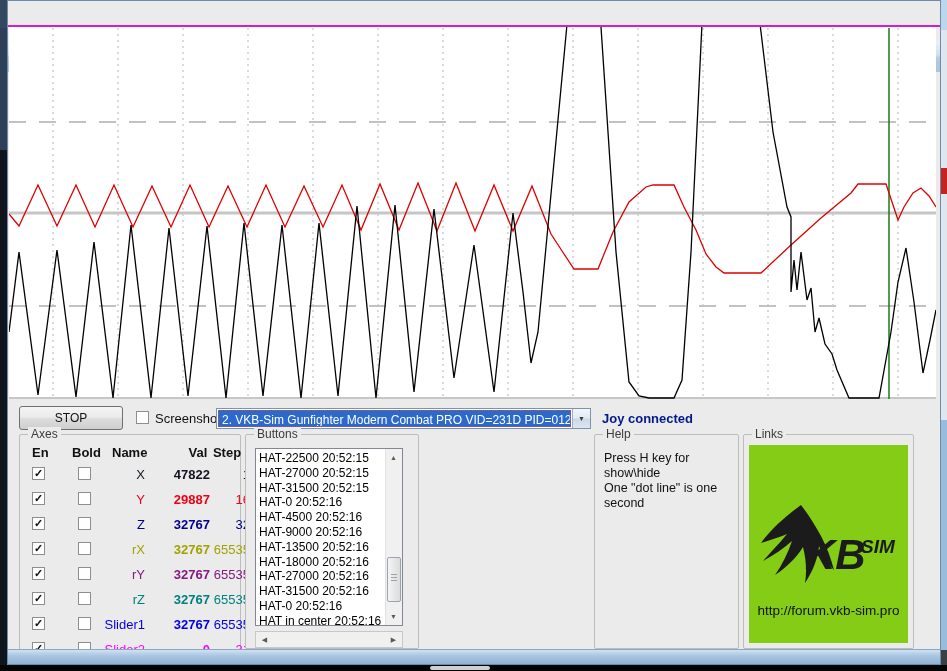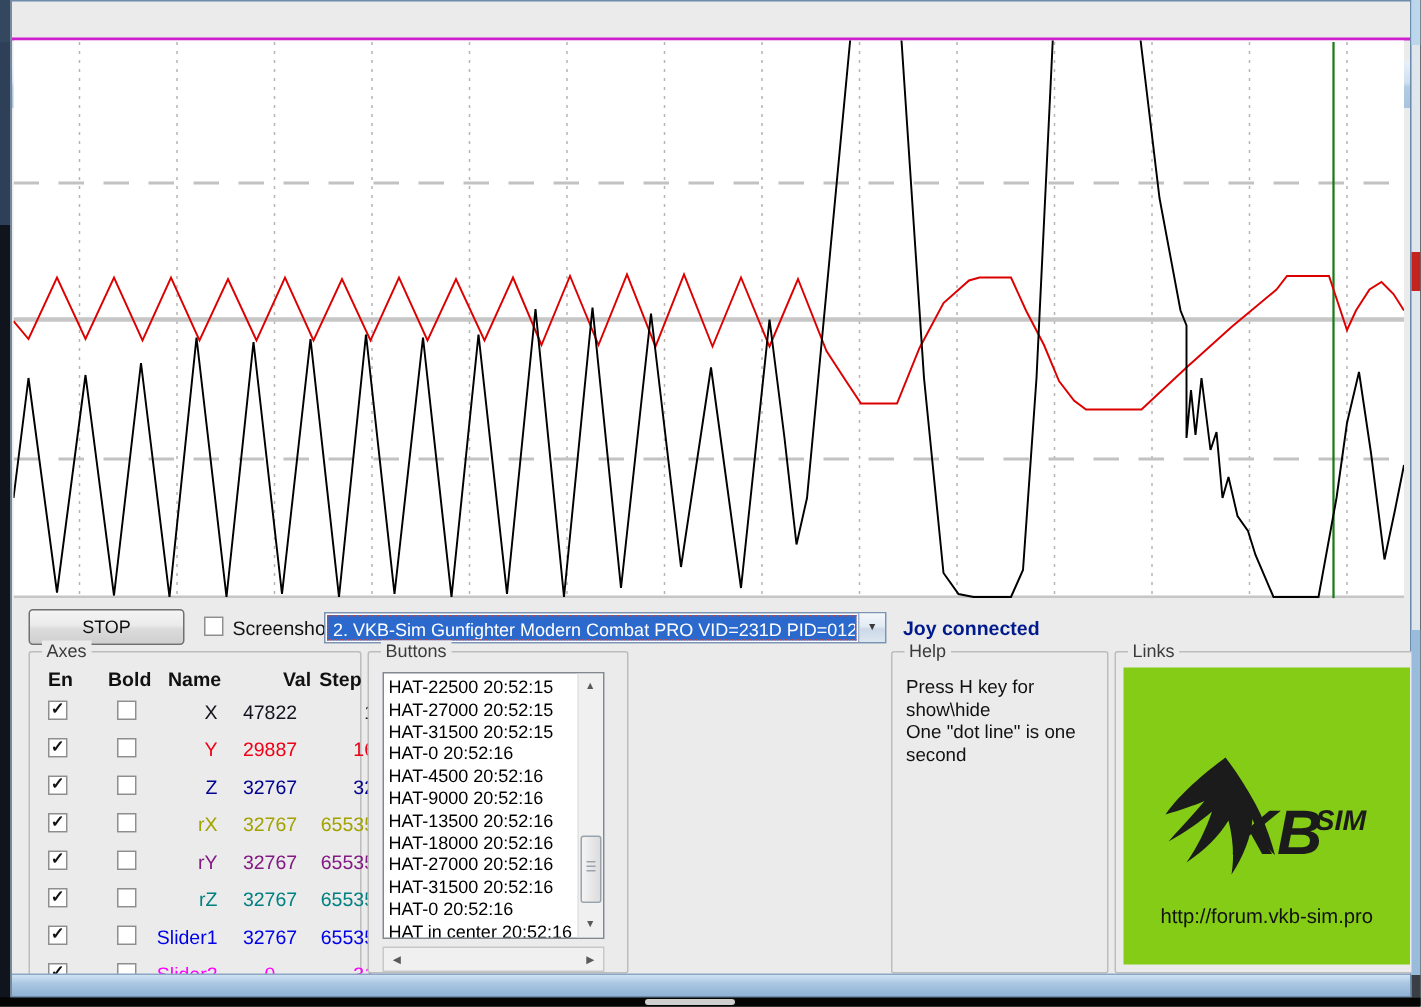--- a/index.html
+++ b/index.html
@@ -66,35 +66,35 @@
   .status-text { position:absolute; left:594px; top:12px; font-size:13px; font-weight:bold; color:#001a8c; }
 
   
   .groupbox { position:absolute; border:1px solid #bdbdbd; border-radius:2px; background:#ebebeb; }
   .groupbox .gb-title { position:absolute; left:8px; top:-8px; background:#ebebeb; padding:0 3px;
     font-size:12px; color:#3b3b3b; }
   .gb-axes    { left:11px;  top:433px; width:222px; height:222px;padding-left:28px; }
   .gb-buttons { left:237px; top:433px; width:174px; height:215px; }
   .gb-log     { left:408px; top:433px; width:174px; height:215px; }
   .gb-help    { left:586px; top:433px; width:145px; height:215px; }
-  .gb-links   { left:735px; top:433px; width:203px; height:215px; }
+  .gb-links   { left:735px; top:433px; width:171px; height:215px; }
 
   
   .ax-head { position:absolute; top:10px; left:0; width:100%; font-weight:bold; font-size:13px; color:#111; }
   .ax-head span { position:absolute; }
   .ax-row { position:absolute; left:0; width:100%; height:20px; font-size:13px; }
   .ax-row .cb { position:absolute; left:12px; top:2px; }
   .ax-row .cb.bold-cb { left:58px; }
   .col-en   { left:12px; }
   .col-bold { left:52px; }
   .col-name { left:92px; }
   .col-val  { left:148px; width:60px; text-align:center; }
   .col-step { left:182px; width:50px; text-align:center; }
   .ax-name { position:absolute; left:60px; width:65px; top:2px; text-align:right; }
-  .ax-val  { position:absolute; left:130px; width:60px; top:2px; text-align:center; }
+  .ax-val  { position:absolute; left:130px; width:60px; top:2px; text-align:right;font-weight:bold; }
   .ax-step { position:absolute; left:182px; width:48px; top:2px; text-align:right; }
 
   
   .listbox { position:absolute; background:#fff; border:1px solid #828790; overflow:hidden; }
   .lb-buttons { left:9px; top:13px; width:148px; height:178px; }
   .lb-log     { left:9px; top:13px; width:155px; height:178px; }
   .lb-items { position:absolute; left:3px; top:2px; right:18px; }
   .lb-item { height:14.8px; line-height:14.8px; font-size:12px; white-space:nowrap; color:#000; }
   .vscroll { position:absolute; right:0; top:0; bottom:0; width:17px; background:#f0f0f0; border-left:1px solid #e2e2e2; }
   .hscroll { position:absolute; left:9px; height:17px; background:#f0f0f0; border:1px solid #c8c8c8; }

